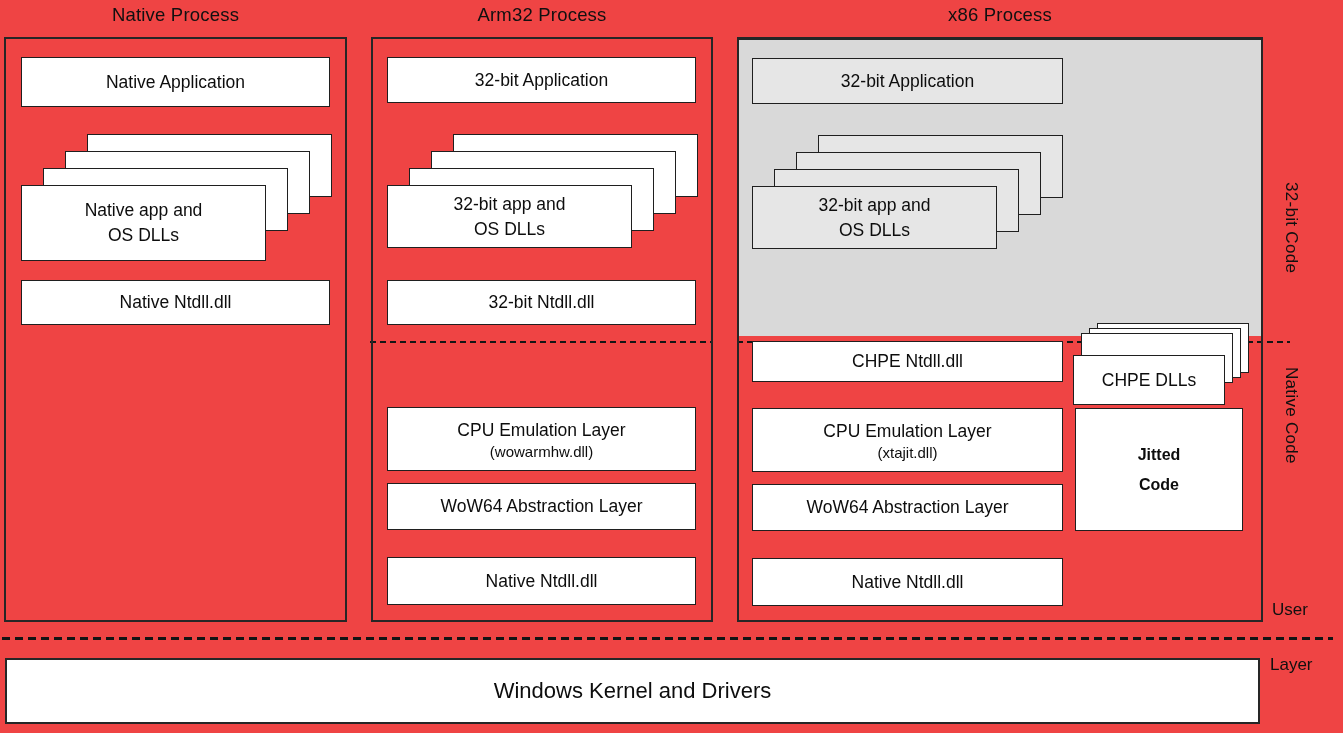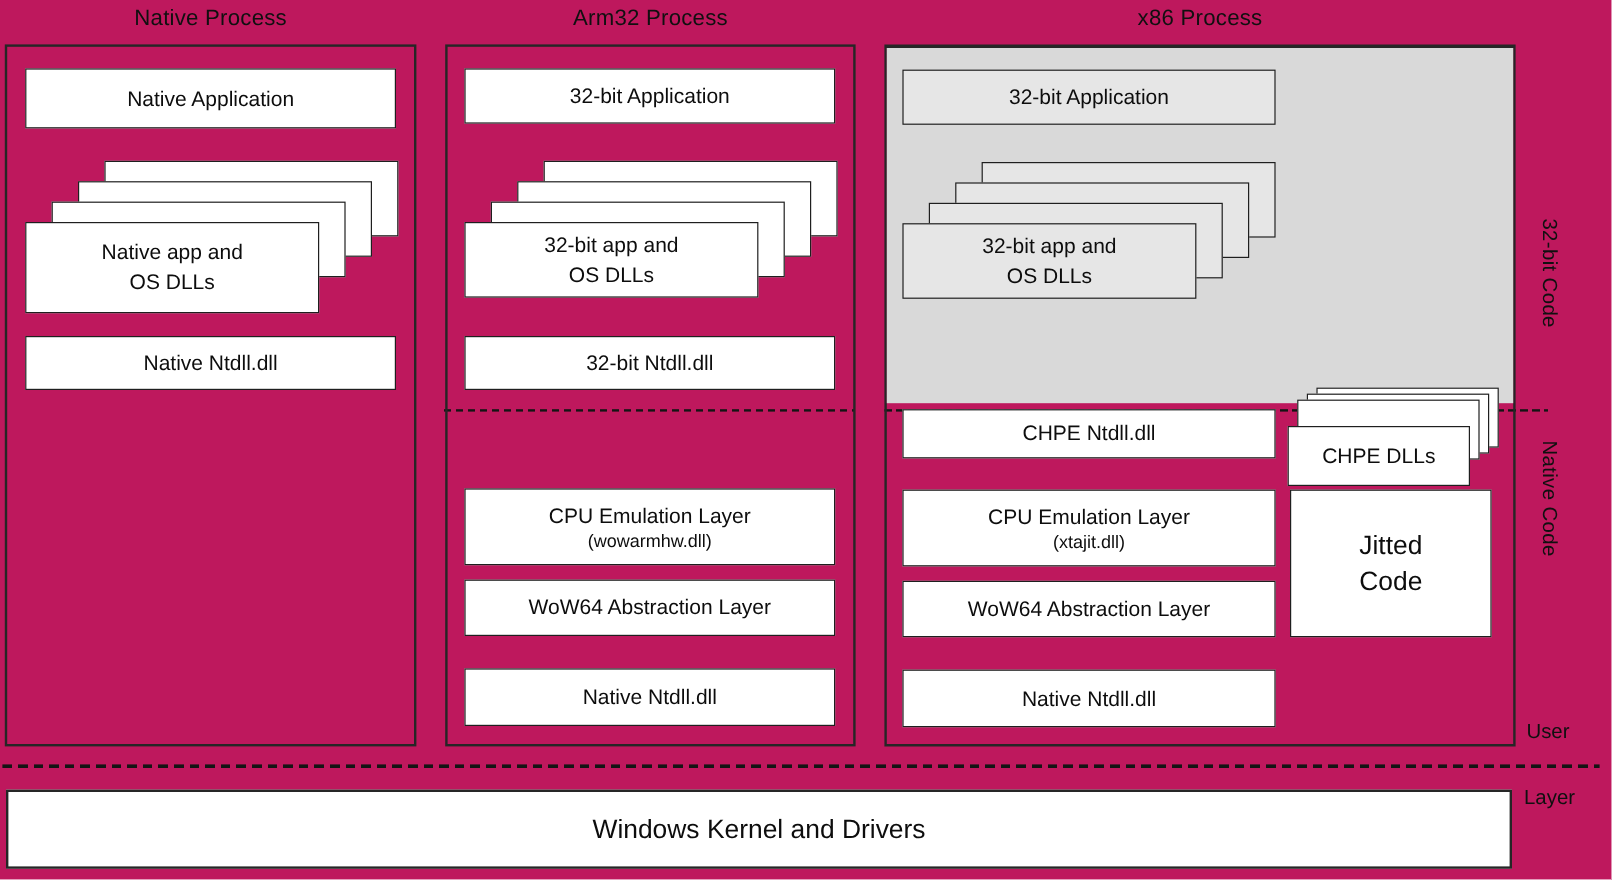--- a/index.html
+++ b/index.html
@@ -1,17 +1,17 @@
 <!DOCTYPE html>
 <html style="--shaded-region: #d9d9d9; --shaded-box: #e6e6e6;"><head>
 <meta charset="utf-8">
 <style>
   html,body{margin:0;padding:0;background:#fff;}
   .canvas{
-    position:relative;width:1343px;height:733px;background:#be185d;
+    position:relative;width:1343px;height:733px;background:#ef4444;
     font-family:"Liberation Sans", sans-serif;color:#111;overflow:hidden;
   }
   .col-title{
     position:absolute;top:4px;height:24px;font-size:18.5px;text-align:center;
     letter-spacing:.2px;color:#101010;
   }
   .column{
     position:absolute;box-sizing:border-box;border:2px solid #262626;background:transparent;
   }
   .column.thick-top{border-top-width:3px;}
@@ -38,21 +38,21 @@
   .vlabel{
     position:absolute;writing-mode:vertical-rl;font-size:17px;letter-spacing:.3px;color:#101010;
     white-space:nowrap;
   }
   .hlabel{position:absolute;font-size:17px;color:#101010;white-space:nowrap;}
   .kernel-box{
     position:absolute;left:5px;top:658px;width:1255px;height:66px;box-sizing:border-box;
     border:2px solid #262626;background:#fff;display:flex;align-items:center;justify-content:center;
     font-size:22px;color:#0d0d0d;
   }
-  .jitted{line-height:30px;font-size:22px;}
+  .jitted{line-height:30px;font-size:16px;font-weight:bold;}
 </style>
 </head>
 <body>
 
 <div class="canvas">
 
   <div class="col-title" style="left:4px;width:343px;">Native Process</div>
   <div class="col-title" style="left:371px;width:342px;">Arm32 Process</div>
   <div class="col-title" style="left:737px;width:526px;">x86 Process</div>
 

